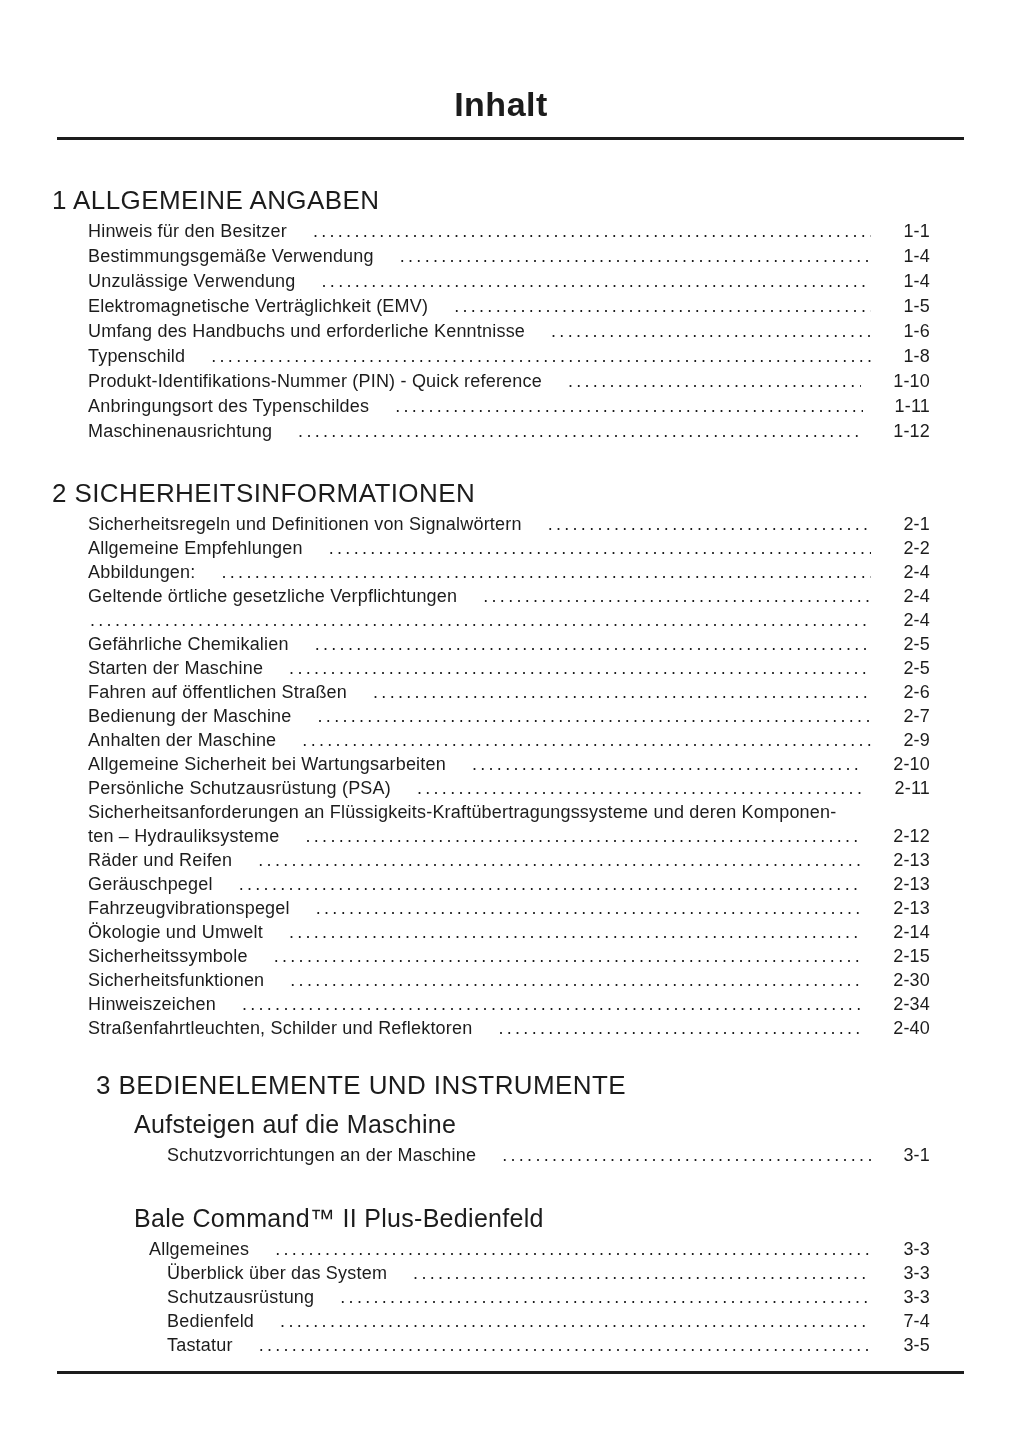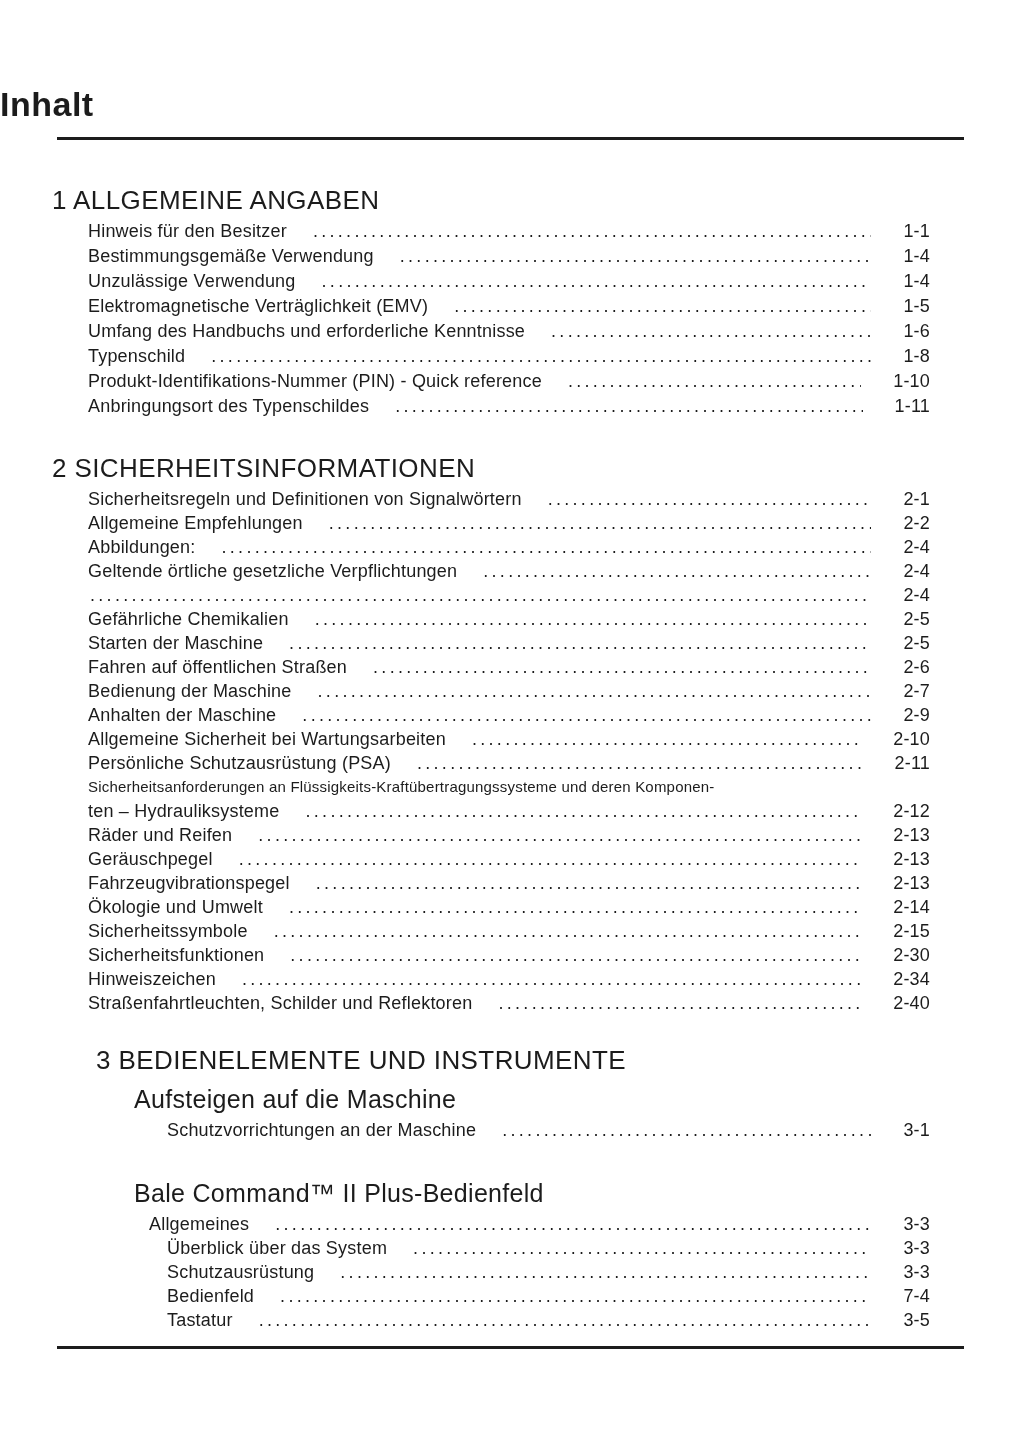--- a/index.html
+++ b/index.html
@@ -7,21 +7,21 @@
   body {
     width: 1024px; height: 1447px;
     background: #ffffff;
     color: #1c1c1c;
     font-family: "Liberation Sans", "DejaVu Sans", sans-serif;
     overflow: hidden;
   }
   .title {
     margin-top: 86px;
     padding-right: 22px;
-    text-align: left;
+    text-align: center;
     font-size: 34px;
     font-weight: 700;
     line-height: 36px;
     letter-spacing: 0.5px;
   }
   .rule {
     height: 3px;
     background: #1c1c1c;
     margin-left: 57px;
     margin-right: 60px;
@@ -41,21 +41,21 @@
   .toc-section.s3 { margin-top: 30px; margin-left: 44px; }
   .row {
     display: flex;
     align-items: baseline;
     font-size: 18px;
     line-height: 25px;
     letter-spacing: 0.2px;
     gap: 24px;
   }
   .entry-pre {
-    font-size: 15px;
+    font-size: 18px;
     line-height: 25px;
     letter-spacing: 0.2px;
     white-space: nowrap;
   }
   .s2 .row, .s2 .entry-pre { line-height: 24px; }
   .s3 .row { line-height: 24px; }
   .ind-1 { padding-left: 36px; }
   .ind-2 { padding-left: 53px; }
   .ind-3 { padding-left: 71px; }
   .lbl { white-space: nowrap; flex: none; }
@@ -124,20 +124,25 @@
         <div class="row ind-1">
           <span class="lbl">Produkt-Identifikations-Nummer (PIN) - Quick reference</span>
           <span class="dots"></span>
           <span class="pg">1-10</span>
         </div>
         <div class="row ind-1">
           <span class="lbl">Anbringungsort des Typenschildes</span>
           <span class="dots"></span>
           <span class="pg">1-11</span>
         </div>
+        <div class="row ind-1">
+          <span class="lbl">Maschinenausrichtung</span>
+          <span class="dots"></span>
+          <span class="pg">1-12</span>
+        </div>
       </div>
       <div class="toc-section s2">
         <div class="sec-heading">2 SICHERHEITSINFORMATIONEN</div>
         <div class="row ind-1">
           <span class="lbl">Sicherheitsregeln und Definitionen von Signalwörtern</span>
           <span class="dots"></span>
           <span class="pg">2-1</span>
         </div>
         <div class="row ind-1">
           <span class="lbl">Allgemeine Empfehlungen</span>

